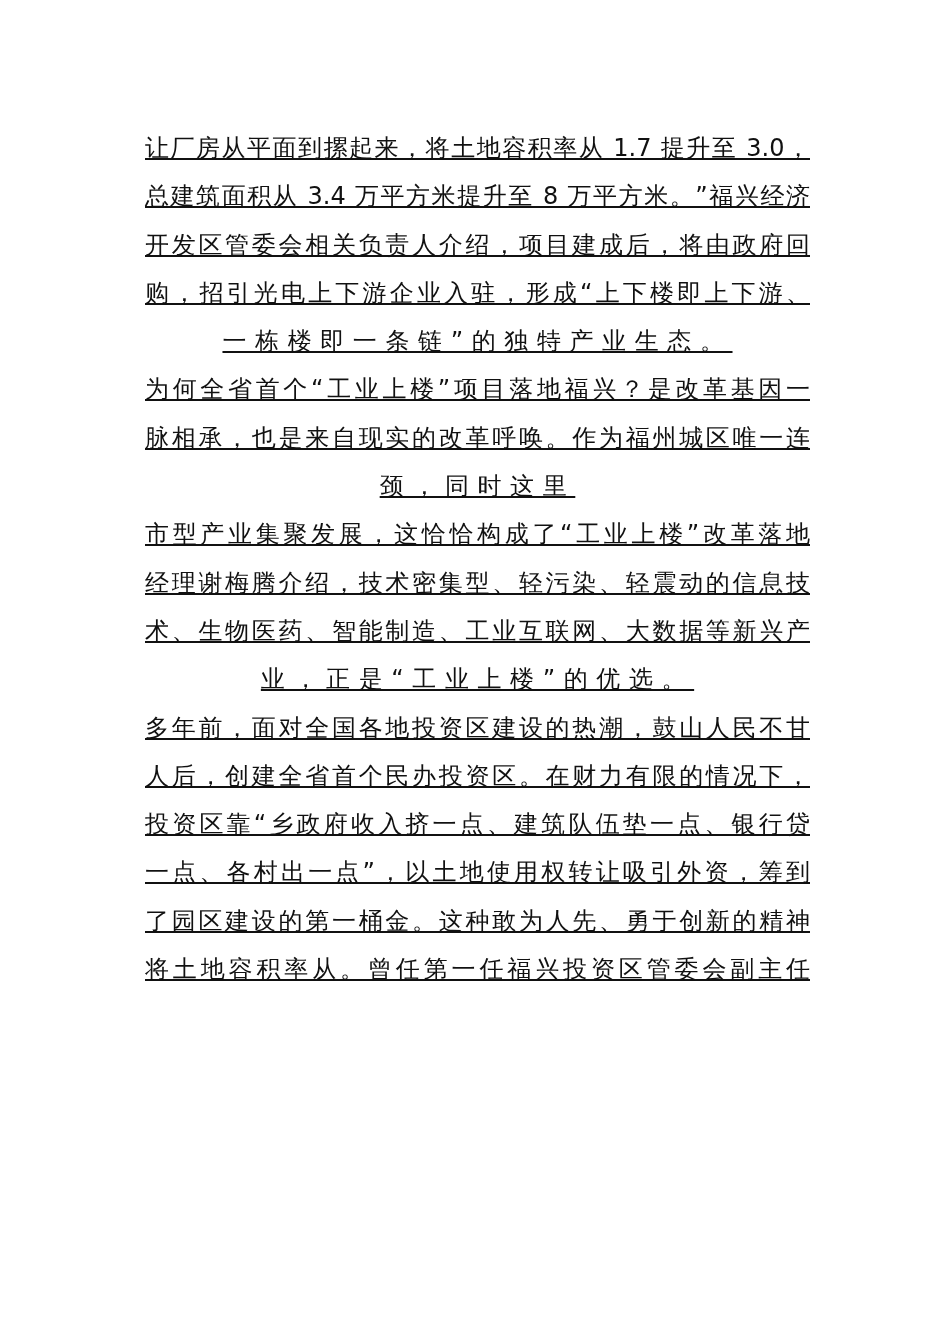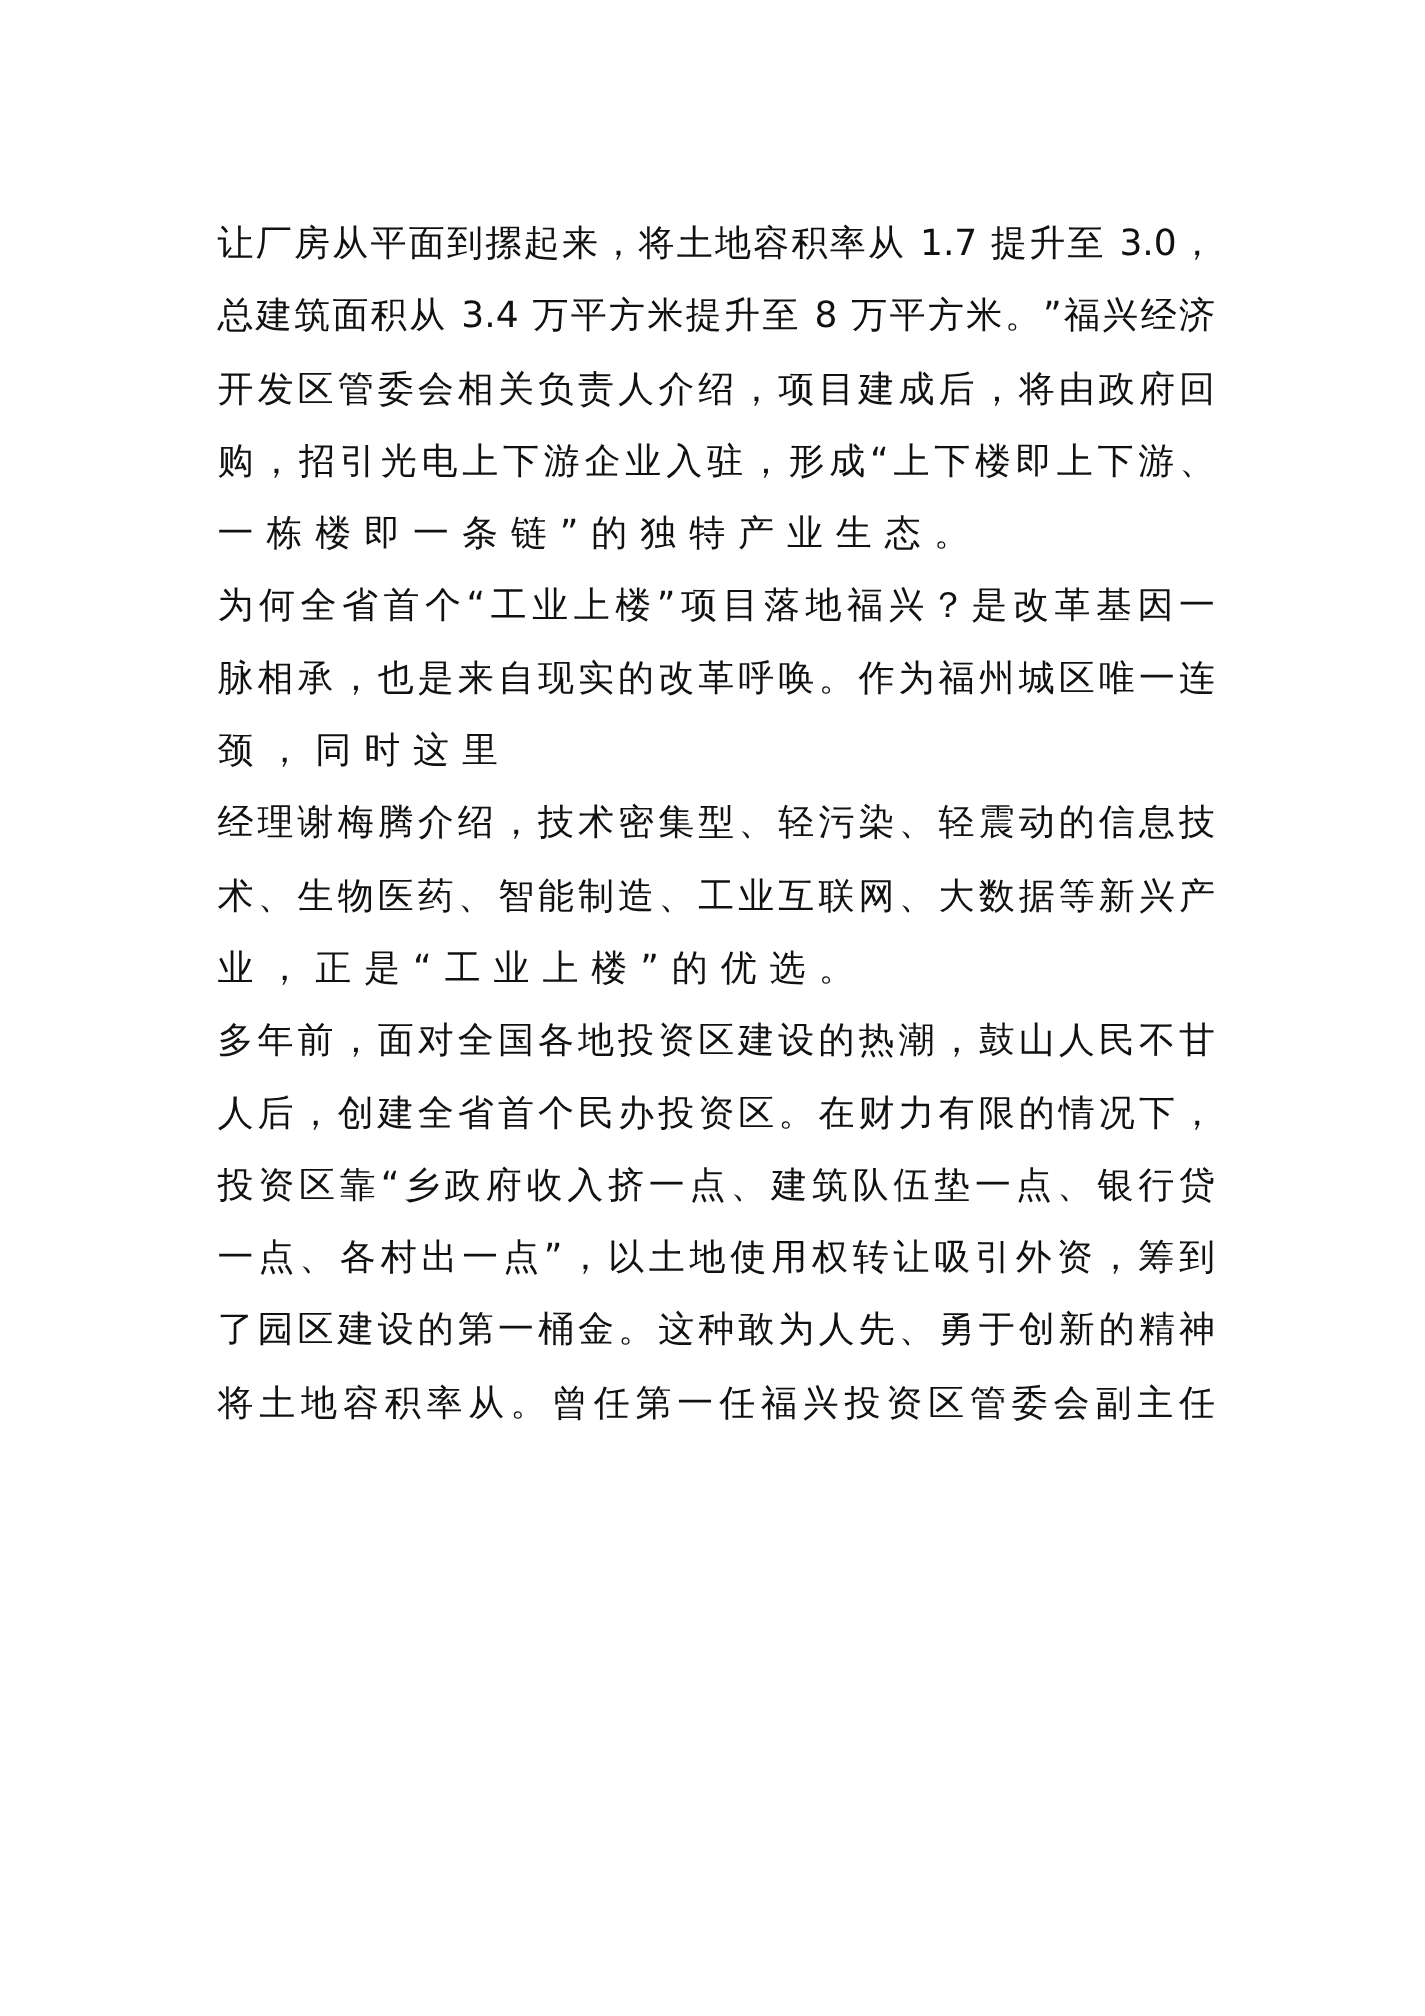--- a/index.html
+++ b/index.html
@@ -11,48 +11,51 @@
       width: 950px;
       height: 1344px;
       position: relative;
       overflow: hidden;
       font-family: "DejaVu Sans", "Liberation Sans", sans-serif;
       color: #111111;
     }
     .page {
       position: absolute;
       left: 145px;
-      top: 138px;
+      top: 124px;
       width: 665px;
+      text-decoration: underline;
     }
     .line {
       height: 48.3px;
       line-height: 48.3px;
       font-size: 24px;
       white-space: nowrap;
       letter-spacing: 8.6px;
+      text-align: center;
     }
     .line.full {
       text-align: justify;
       text-align-last: justify;
       letter-spacing: 0;
     }
   </style>
 </head>
 <body>
 
 <div class="page">
   <div class="line full">让厂房从平面到摞起来，将土地容积率从 1.7 提升至 3.0，</div>
   <div class="line full">总建筑面积从 3.4 万平方米提升至 8 万平方米。”福兴经济</div>
   <div class="line full">开发区管委会相关负责人介绍，项目建成后，将由政府回</div>
   <div class="line full">购，招引光电上下游企业入驻，形成“上下楼即上下游、</div>
   <div class="line">一栋楼即一条链”的独特产业生态。</div>
   <div class="line full">为何全省首个“工业上楼”项目落地福兴？是改革基因一</div>
   <div class="line full">脉相承，也是来自现实的改革呼唤。作为福州城区唯一连</div>
   <div class="line">颈，同时这里</div>
+  <div class="line full">市型产业集聚发展，这恰恰构成了“工业上楼”改革落地</div>
   <div class="line full">经理谢梅腾介绍，技术密集型、轻污染、轻震动的信息技</div>
   <div class="line full">术、生物医药、智能制造、工业互联网、大数据等新兴产</div>
   <div class="line">业，正是“工业上楼”的优选。</div>
   <div class="line full">多年前，面对全国各地投资区建设的热潮，鼓山人民不甘</div>
   <div class="line full">人后，创建全省首个民办投资区。在财力有限的情况下，</div>
   <div class="line full">投资区靠“乡政府收入挤一点、建筑队伍垫一点、银行贷</div>
   <div class="line full">一点、各村出一点”，以土地使用权转让吸引外资，筹到</div>
   <div class="line full">了园区建设的第一桶金。这种敢为人先、勇于创新的精神</div>
   <div class="line full">将土地容积率从。曾任第一任福兴投资区管委会副主任</div>
 </div>

